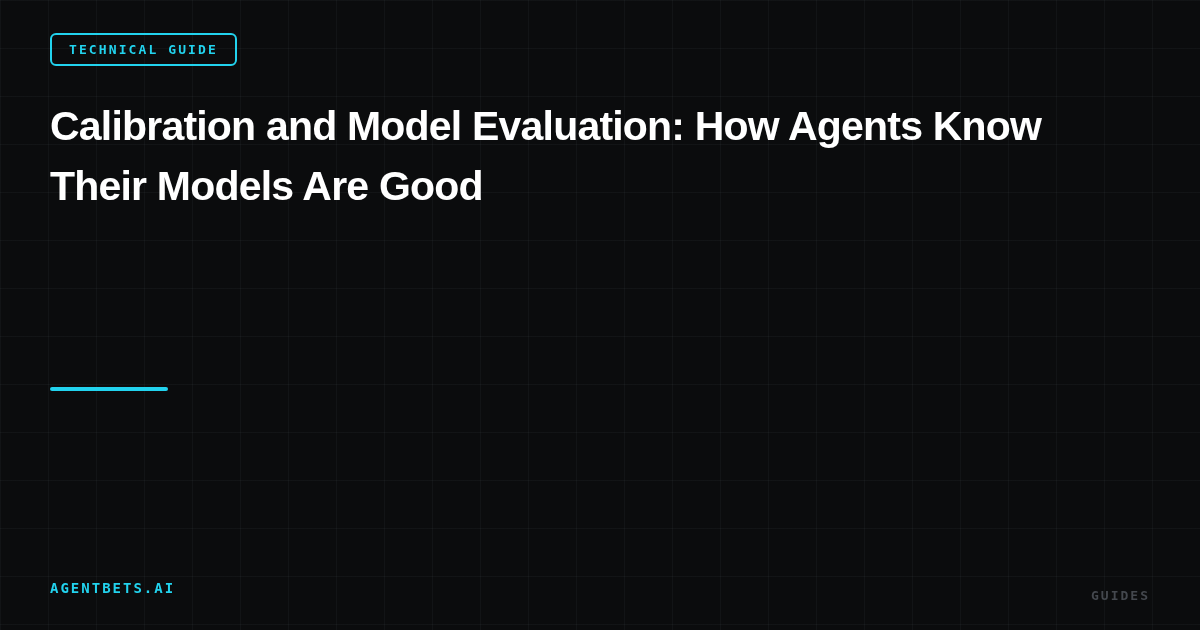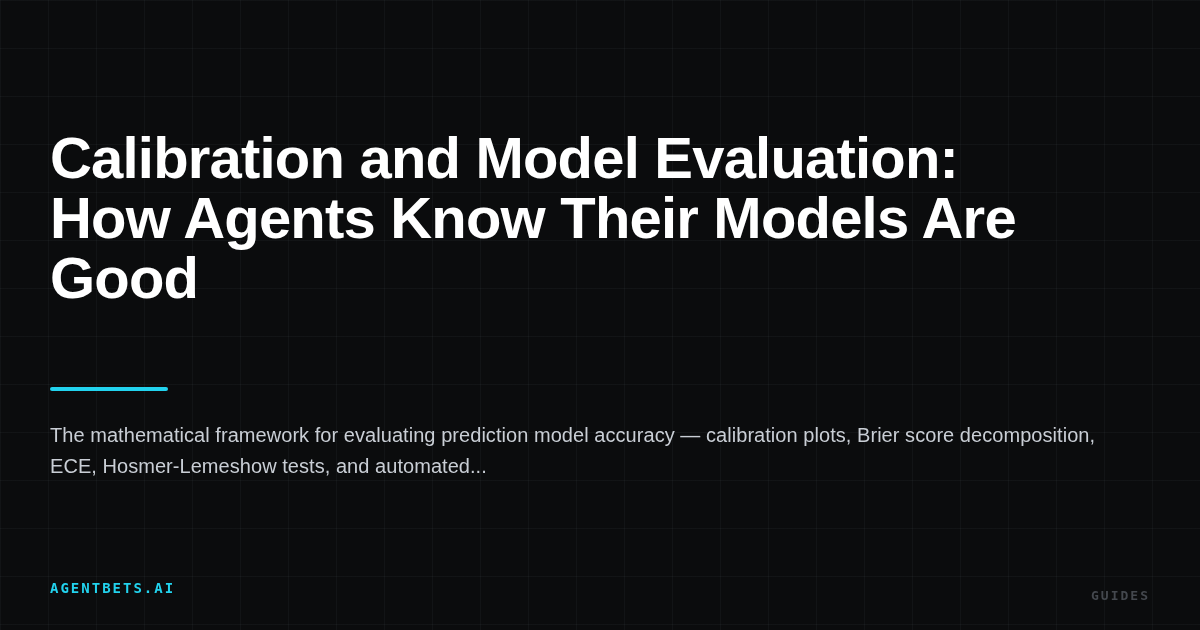--- a/index.html
+++ b/index.html
@@ -60,25 +60,24 @@
   }
 
   
   .title {
     position:absolute;
     left:50px;
     top:96px;
     width:1040px;
     color:#ffffff;
     font-family:"Liberation Sans", sans-serif;
-    font-size:58px;
+    font-size:41px;
     font-weight:700;
     line-height:60px;
     letter-spacing:-0.8px;
-    margin-top:32px;
   }
 
   
   .accent-rule {
     position:absolute;
     left:50px;
     top:387px;
     width:118px;
     height:4px;
     background:#22d3ee;
@@ -131,26 +130,28 @@
 </style>
 </head>
 <body>
 
 <div class="card">
 
   <div class="grid-bg"></div>
 
   <div class="content">
 
+    <div class="badge">
+      <span>TECHNICAL GUIDE</span>
+    </div>
 
     <h1 class="title">Calibration and Model Evaluation: How Agents Know Their Models Are Good</h1>
 
     <div class="accent-rule"></div>
 
-    <p class="subtitle">The mathematical framework for evaluating prediction model accuracy — calibration plots, Brier score decomposition, ECE, Hosmer-Lemeshow tests, and automated...</p>
 
     <div class="footer">
       <span class="footer-brand">AGENTBETS.AI</span>
       <span class="footer-section">GUIDES</span>
     </div>
 
   </div>
 </div>
 
 </body></html>

